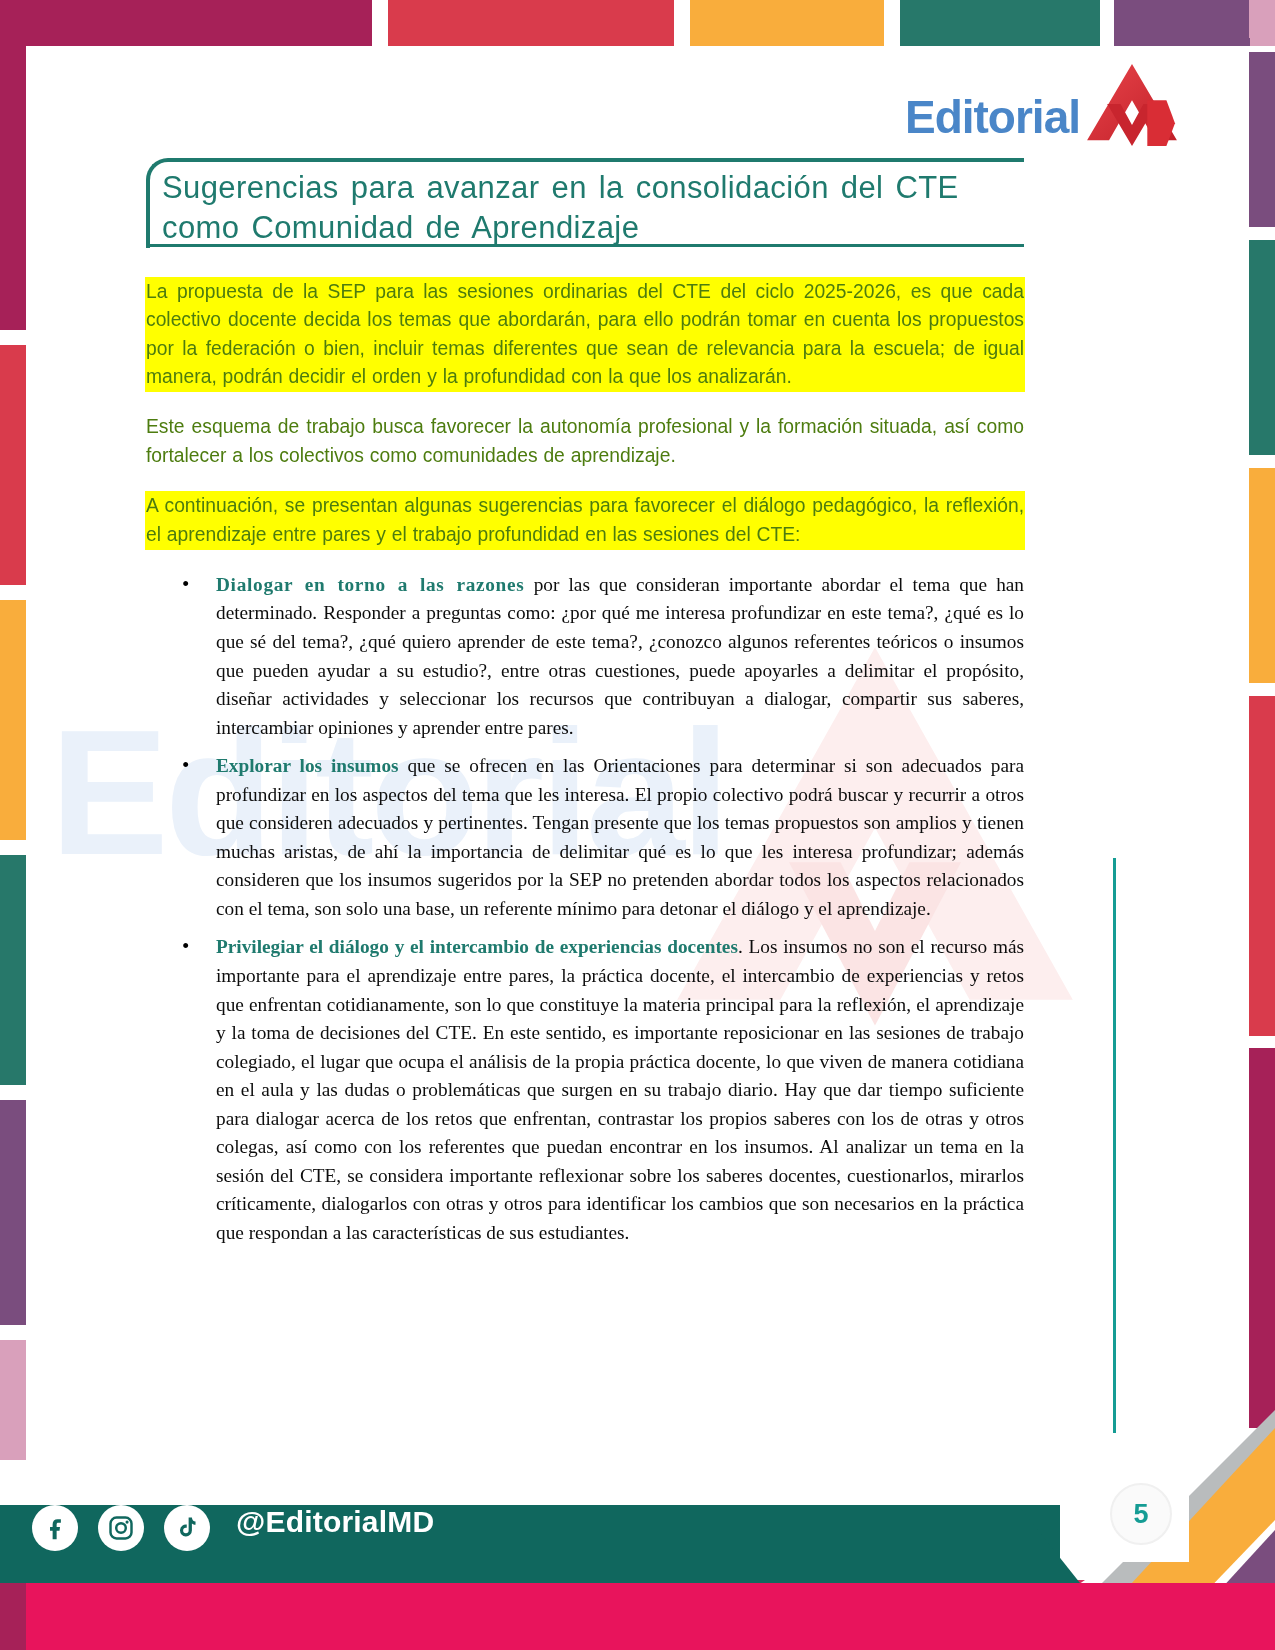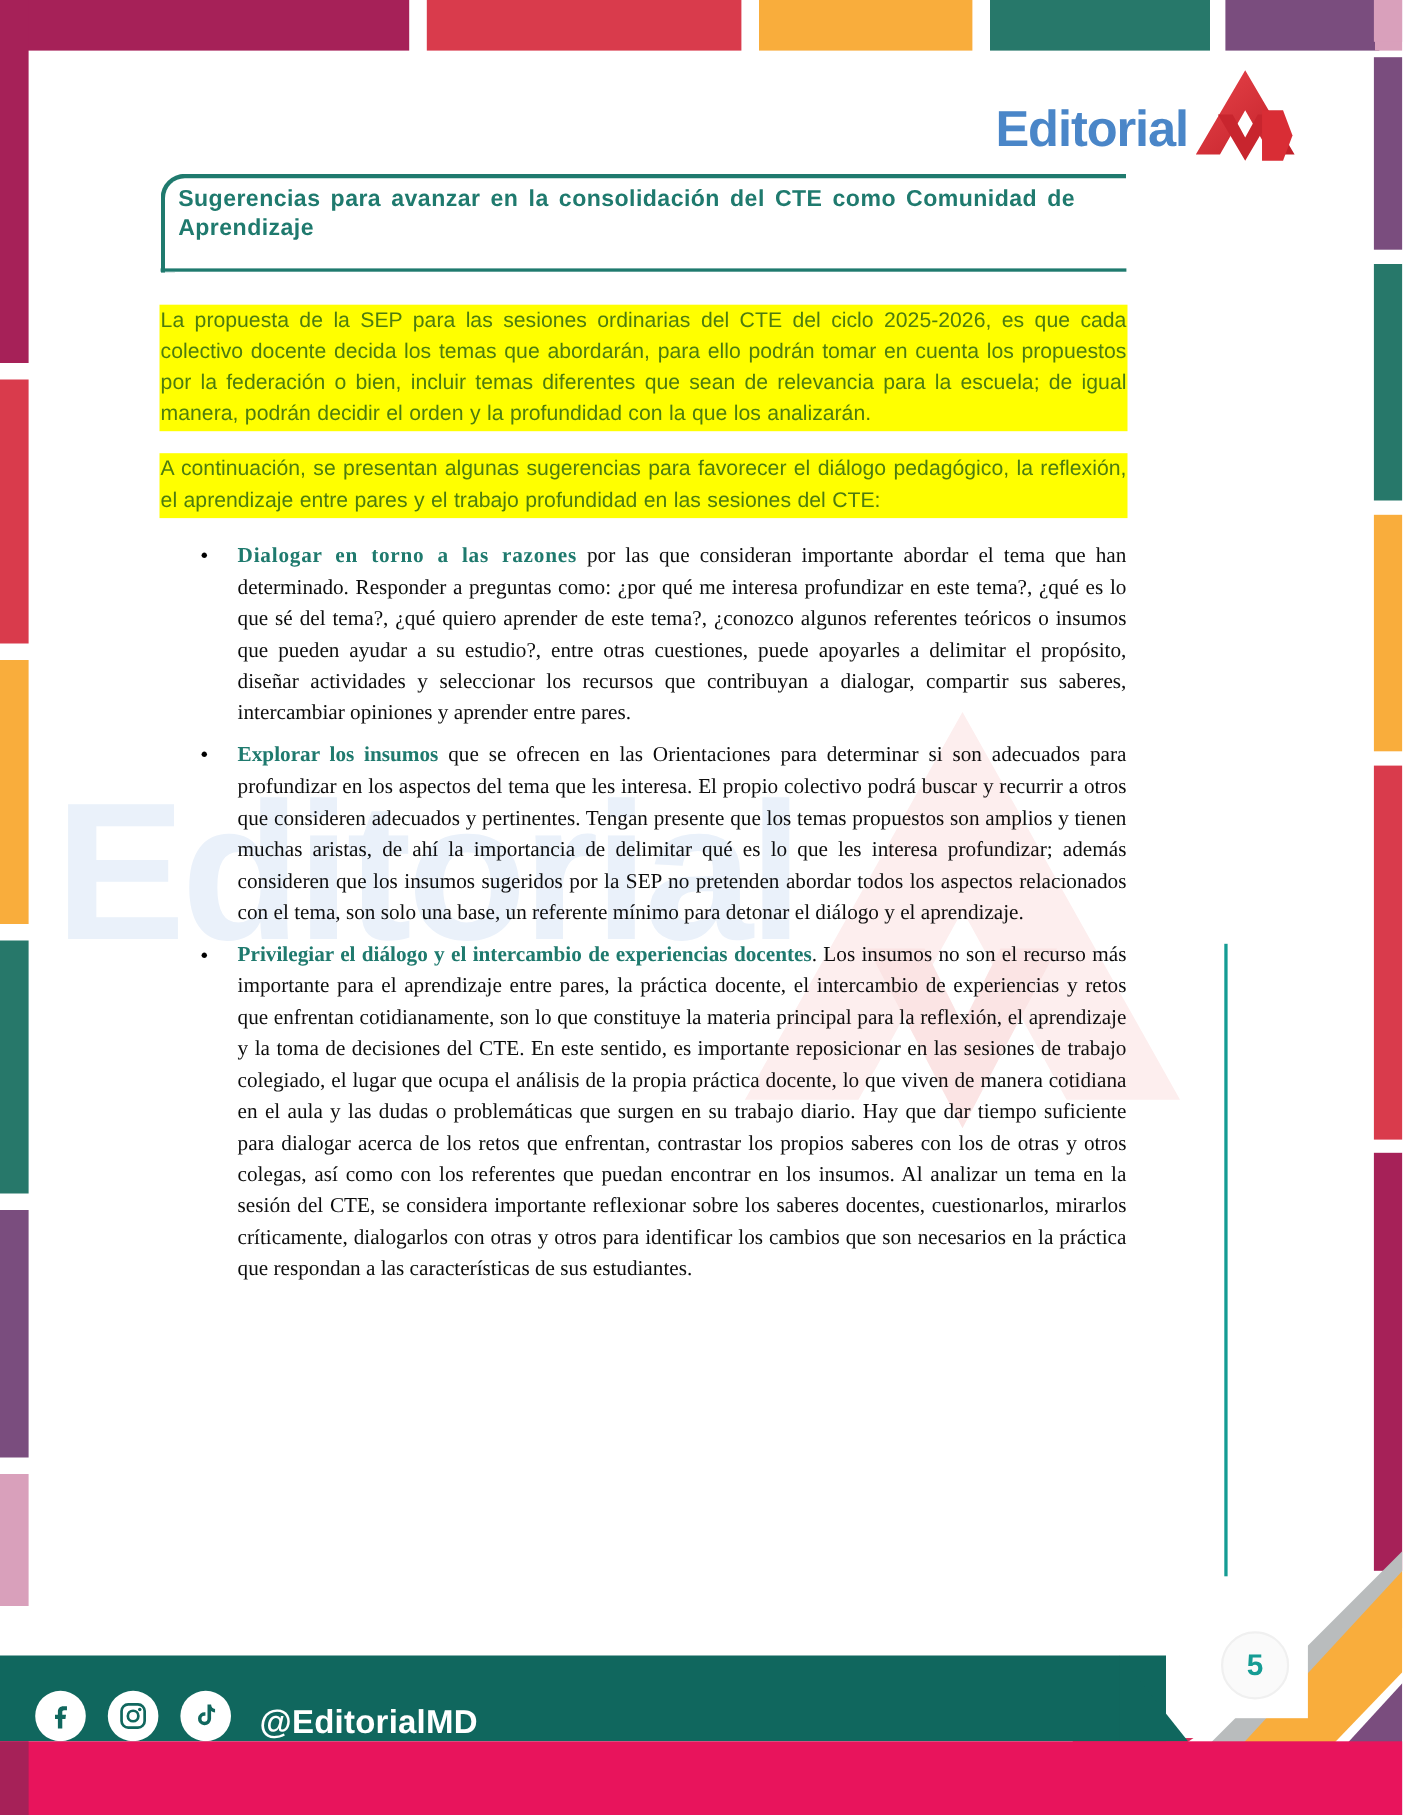--- a/index.html
+++ b/index.html
@@ -97,22 +97,22 @@
     width: 878px; height: 90px;
     border-left: 4px solid #1f7a6e;
     border-top: 4px solid #1f7a6e;
     border-top-left-radius: 22px;
     pointer-events: none;
   }
   .title-text {
     position: relative;
     margin-left: 16px;
     padding-top: 10px;
-    font-size: 21px;
-    font-weight: bold;
+    font-size: 31px;
+    font-weight: normal;
     color: #1f7a6e;
     line-height: 1.28;
     letter-spacing: 0.4px;
     word-spacing: 3px;
   }
   .title-rule {
     position: absolute;
     left: 0; top: 86px;
     width: 878px; height: 3px;
     background: #1f7a6e;
@@ -179,21 +179,21 @@
 
   
   .footer {
     position: absolute;
     left: 0;
     bottom: 67px;
     width: 1060px;
     height: 78px;
     background: #10675e;
     display: flex;
-    align-items: flex-end;
+    align-items: flex-start;
     padding-left: 32px;
   }
   .footer-skew {
     position: absolute;
     left: 1018px;
     bottom: 67px;
     width: 0; height: 0;
     border-style: solid;
     border-width: 78px 0 0 62px;
     border-color: transparent transparent transparent #10675e;
@@ -309,20 +309,21 @@
   <div class="title-wrap">
     <div class="title-bracket"></div>
     <div class="title-text">Sugerencias para avanzar en la consolidación del CTE como Comunidad de Aprendizaje</div>
     <div class="title-rule"></div>
   </div>
 
   <div class="content">
 
     <p class="para hl">La propuesta de la SEP para las sesiones ordinarias del CTE del ciclo 2025-2026, es que cada colectivo docente decida los temas que abordarán, para ello podrán tomar en cuenta los propuestos por la federación o bien, incluir temas diferentes que sean de relevancia para la escuela; de igual manera, podrán decidir el orden y la profundidad con la que los analizarán.</p>
 
+    <p class="para">Este esquema de trabajo busca favorecer la autonomía profesional y la formación situada, así como fortalecer a los colectivos como comunidades de aprendizaje.</p>
 
     <p class="para hl">A continuación, se presentan algunas sugerencias para favorecer el diálogo pedagógico, la reflexión, el aprendizaje entre pares y el trabajo profundidad en las sesiones del CTE:</p>
 
     <ul class="bullets">
       <li>
         <span class="lead spaced">Dialogar en torno a las razones</span><span> por las que consideran importante abordar el tema que han determinado. Responder a preguntas como: ¿por qué me interesa profundizar en este tema?, ¿qué es lo que sé del tema?, ¿qué quiero aprender de este tema?, ¿conozco algunos referentes teóricos o insumos que pueden ayudar a su estudio?, entre otras cuestiones, puede apoyarles a delimitar el propósito, diseñar actividades y seleccionar los recursos que contribuyan a dialogar, compartir sus saberes, intercambiar opiniones y aprender entre pares.</span>
       </li>
       <li>
         <span class="lead">Explorar los insumos</span><span> que se ofrecen en las Orientaciones para determinar si son adecuados para profundizar en los aspectos del tema que les interesa. El propio colectivo podrá buscar y recurrir a otros que consideren adecuados y pertinentes. Tengan presente que los temas propuestos son amplios y tienen muchas aristas, de ahí la importancia de delimitar qué es lo que les interesa profundizar; además consideren que los insumos sugeridos por la SEP no pretenden abordar todos los aspectos relacionados con el tema, son solo una base, un referente mínimo para detonar el diálogo y el aprendizaje.</span>
       </li>

